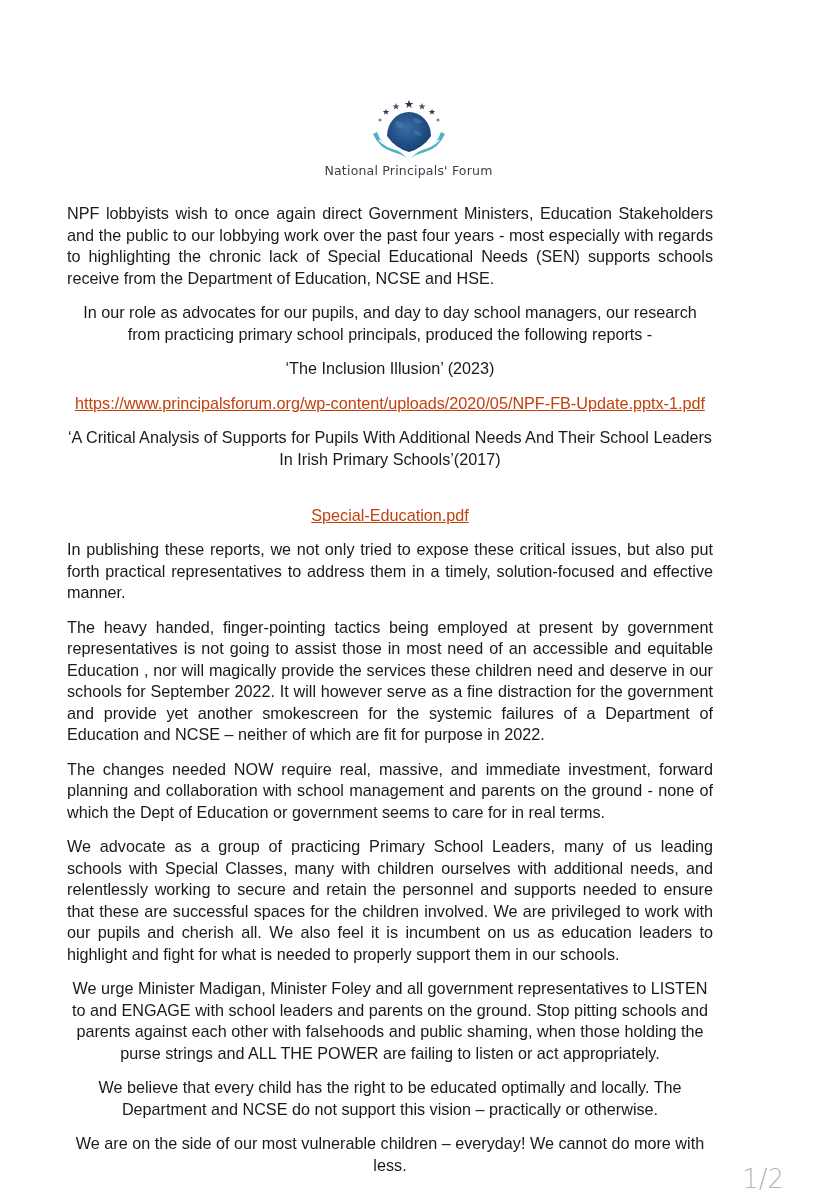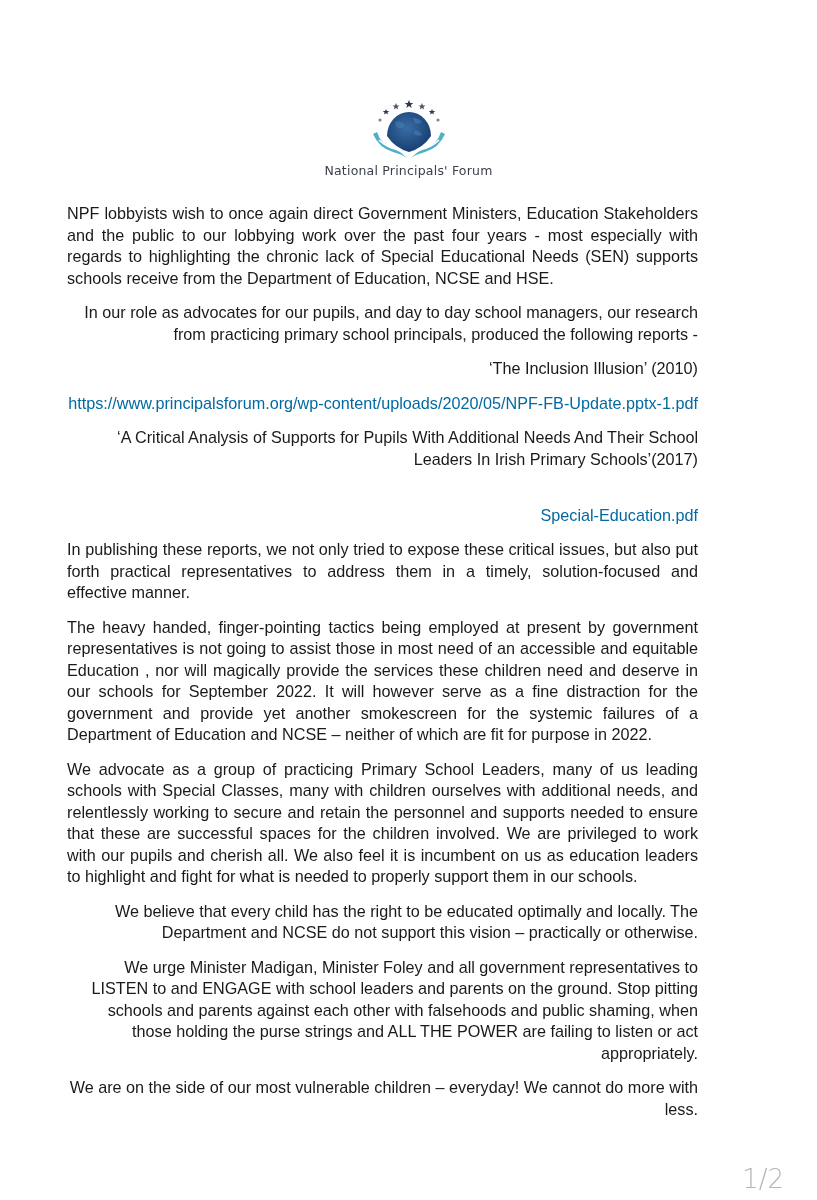--- a/index.html
+++ b/index.html
@@ -41,26 +41,27 @@
     }
     .content {
       position: absolute;
       left: 67px;
       top: 203px;
       width: 647px;
       font-size: 16.2px;
       line-height: 21.5px;
     }
     .content p {
-      margin: 0 16px 13px 0;
+      margin: 0 1px 13px 0;
       text-align: justify;
     }
-    .content p.left { text-align: right; }
+    .content p.left { text-align: center; }
     .content a {
-      color: #0369a1;
+      color: #c2410c;
+      text-decoration: underline;
     }
     .pagenum {
       position: absolute;
       right: 33px;
       bottom: 6px;
       font-family: "DejaVu Sans", sans-serif;
       font-size: 26px;
       color: #b5b5b5;
       font-weight: 300;
     }
@@ -96,26 +97,27 @@
       <path d="M76,36 Q70,50 56,54 Q48,56 42,60 Q50,52 58,50 Q68,46 72,34 Z" fill="#4fb1c6"></path>
       <path d="M10,42 Q18,50 30,52" stroke="#ffffff" stroke-width="1.5" fill="none"></path>
       <path d="M70,42 Q62,50 50,52" stroke="#ffffff" stroke-width="1.5" fill="none"></path>
     </svg>
     <div class="logo-text">National Principals' Forum</div>
   </div>
 
   <div class="content">
     <p>NPF lobbyists wish to once again direct Government Ministers, Education Stakeholders and the public to our lobbying work over the past four years - most especially with regards to highlighting the chronic lack of Special Educational Needs (SEN) supports schools receive from the Department of Education, NCSE and HSE.</p>
     <p class="left">In our role as advocates for our pupils, and day to day school managers,  our research from practicing primary school principals, produced the following reports -</p>
-    <p class="left"> ‘The Inclusion Illusion’ (2010)</p>
+    <p class="left"> ‘The Inclusion Illusion’ (2023)</p>
     <p class="left"><a>https://www.principalsforum.org/wp-content/uploads/2020/05/NPF-FB-Update.pptx-1.pdf</a></p>
     <p class="left">‘A Critical Analysis of Supports for Pupils With Additional Needs And Their School Leaders In Irish Primary Schools’(2017)</p>
     <p class="left"><a><br><span>Special-Education.pdf</span></a></p>
     <p>In publishing these reports, we not only tried to expose these critical issues, but also put forth practical representatives to address them in a timely, solution-focused and effective manner.</p>
     <p>The heavy handed, finger-pointing tactics being employed at present by government representatives is not going to assist those in most need of an accessible and equitable Education , nor will magically provide the services these children need and deserve in our schools for September 2022.  It will however serve as a fine distraction for the government and provide yet another smokescreen for the systemic failures of a Department of Education and NCSE – neither of which are fit for purpose in 2022.</p>
+    <p>The changes needed NOW require real, massive, and immediate investment, forward planning and collaboration with school management and parents on the ground - none of which the Dept of Education or government seems to care for in real terms.</p>
     <p>We advocate as a group of practicing Primary School Leaders, many of us leading schools with Special Classes, many with children ourselves with additional needs, and relentlessly working to secure and retain the personnel and supports needed to ensure that these are successful spaces for the children involved. We are privileged to work with our pupils and cherish all. We also feel it is incumbent on us as education leaders to highlight and fight for what is needed to properly support them in our schools.</p>
+    <p class="left">We urge Minister Madigan, Minister Foley and all government representatives to LISTEN to and ENGAGE with school leaders and parents on the ground. Stop pitting schools and parents against each other  with falsehoods and public shaming, when those holding the purse strings and ALL THE POWER are failing to listen or act appropriately.</p>
     <p class="left">We believe that every child has the right to be educated optimally and locally. The Department and NCSE do not support this vision – practically or otherwise.</p>
-    <p class="left">We urge Minister Madigan, Minister Foley and all government representatives to LISTEN to and ENGAGE with school leaders and parents on the ground. Stop pitting schools and parents against each other  with falsehoods and public shaming, when those holding the purse strings and ALL THE POWER are failing to listen or act appropriately.</p>
     <p class="left">We are on the side of our most vulnerable children – everyday! We cannot do more with less.</p>
   </div>
 
   <div class="pagenum">1/2</div>
 </div>
 
 </body></html>

